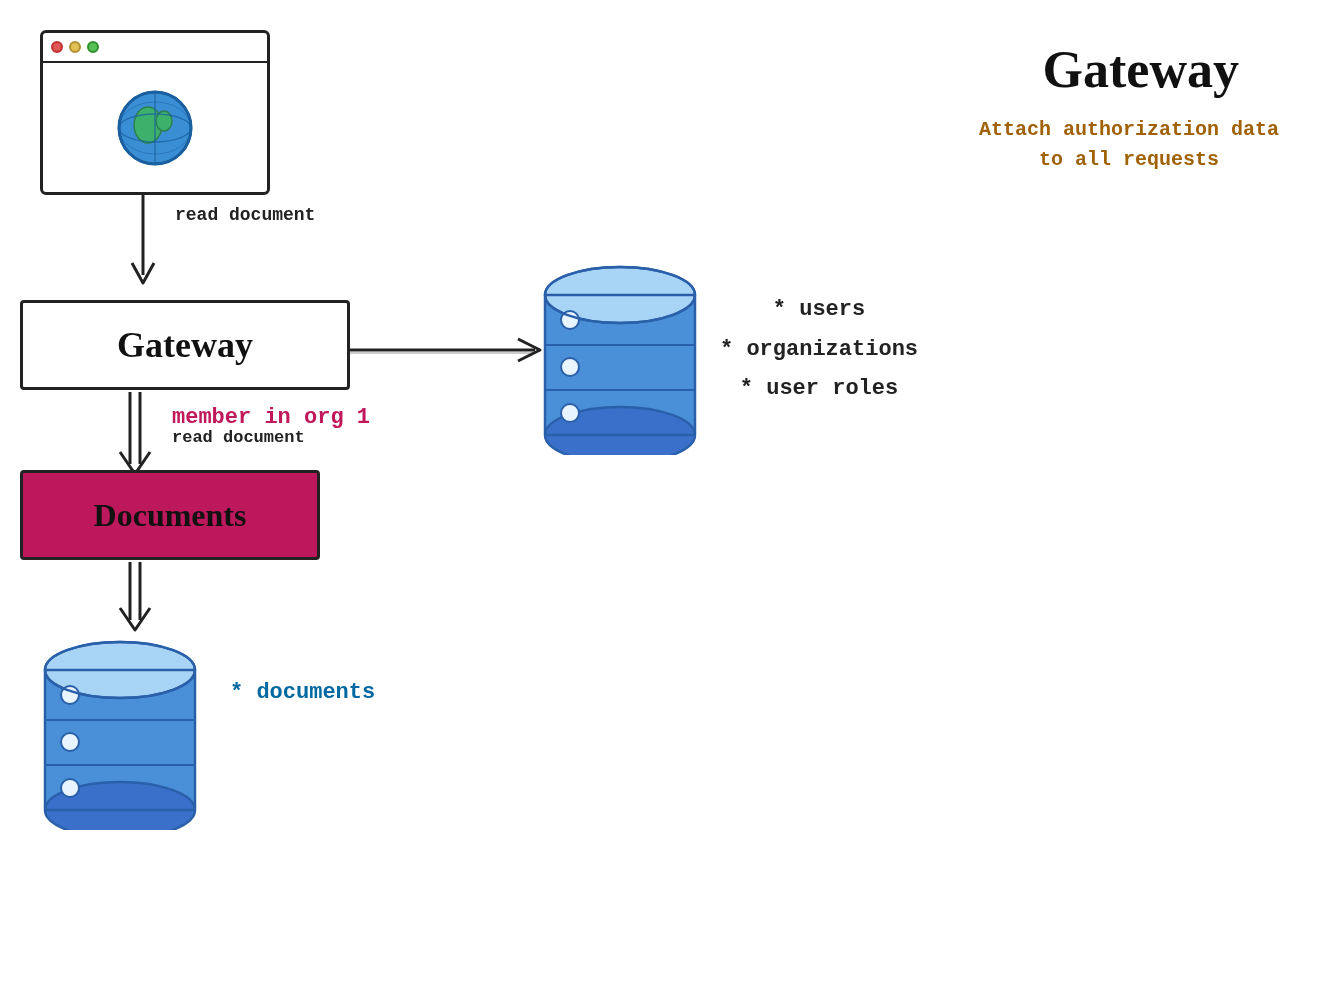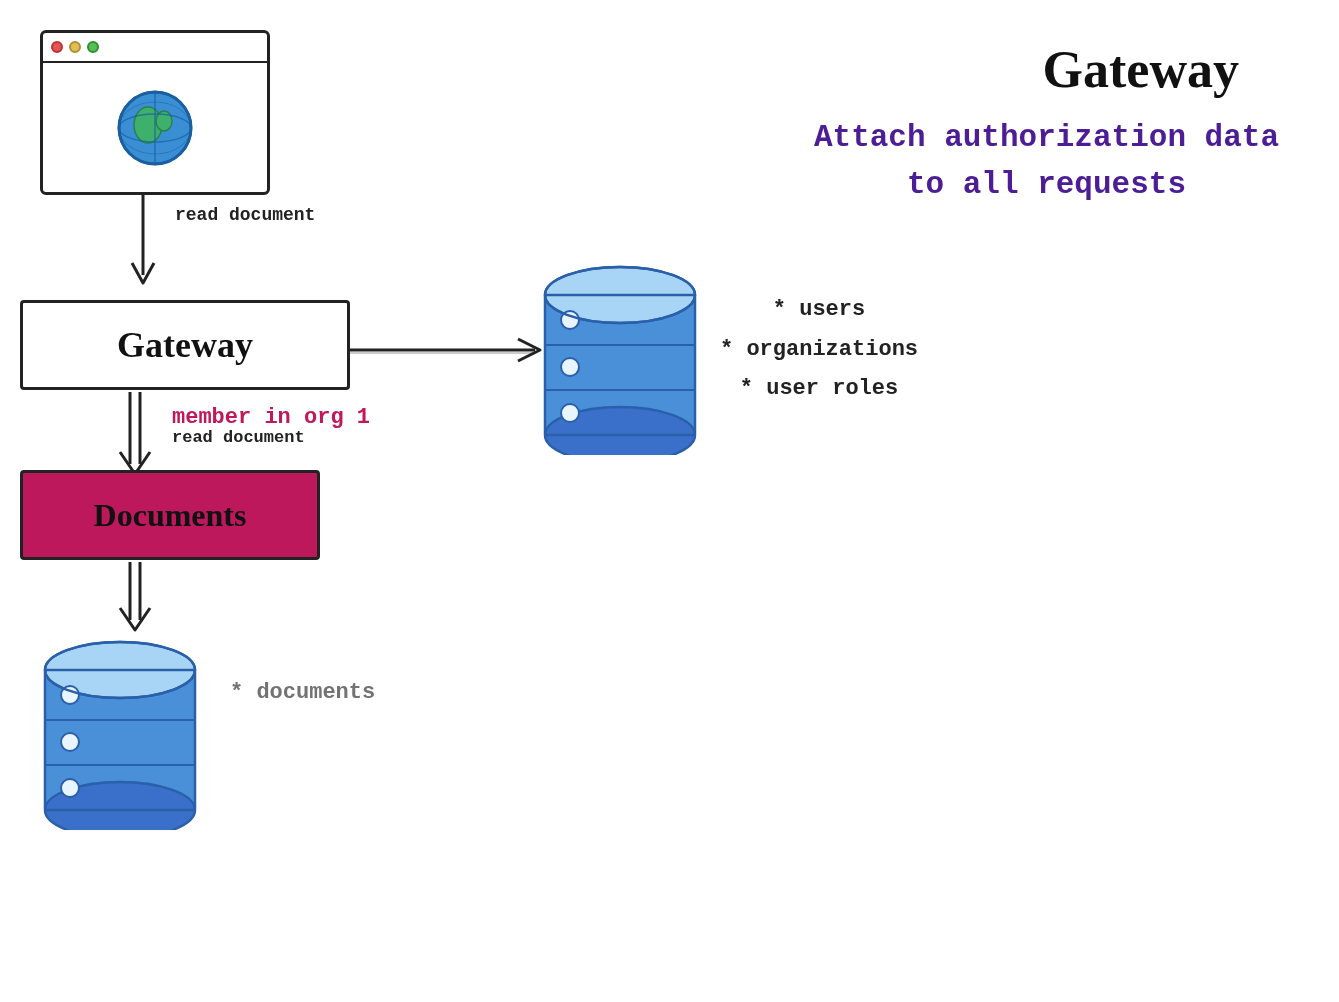--- a/index.html
+++ b/index.html
@@ -20,23 +20,23 @@
       font-size: 52px;
       font-weight: 900;
       color: #111;
     }
 
     .sketch-subtitle {
       position: absolute;
       top: 115px;
       right: 60px;
       font-family: 'Courier New', Courier, monospace;
-      font-size: 31px;
-      font-weight: bold;
-      color: #4c1d95;
+      font-size: 20px;
+      font-weight: bold;
+      color: #a16207;
       text-align: center;
       line-height: 1.5;
     }
 
     
     .browser-window {
       position: absolute;
       top: 30px;
       left: 40px;
       width: 230px;
@@ -163,21 +163,21 @@
       text-align: center;
     }
 
     .db-list-bottom {
       position: absolute;
       top: 680px;
       left: 230px;
       font-family: 'Courier New', Courier, monospace;
       font-size: 22px;
       font-weight: bold;
-      color: #737373;
+      color: #0369a1;
     }
 
     
   </style>
 </head>
 <body>
 
 <div class="sketch-title">Gateway</div>
 
 <div class="sketch-subtitle">

